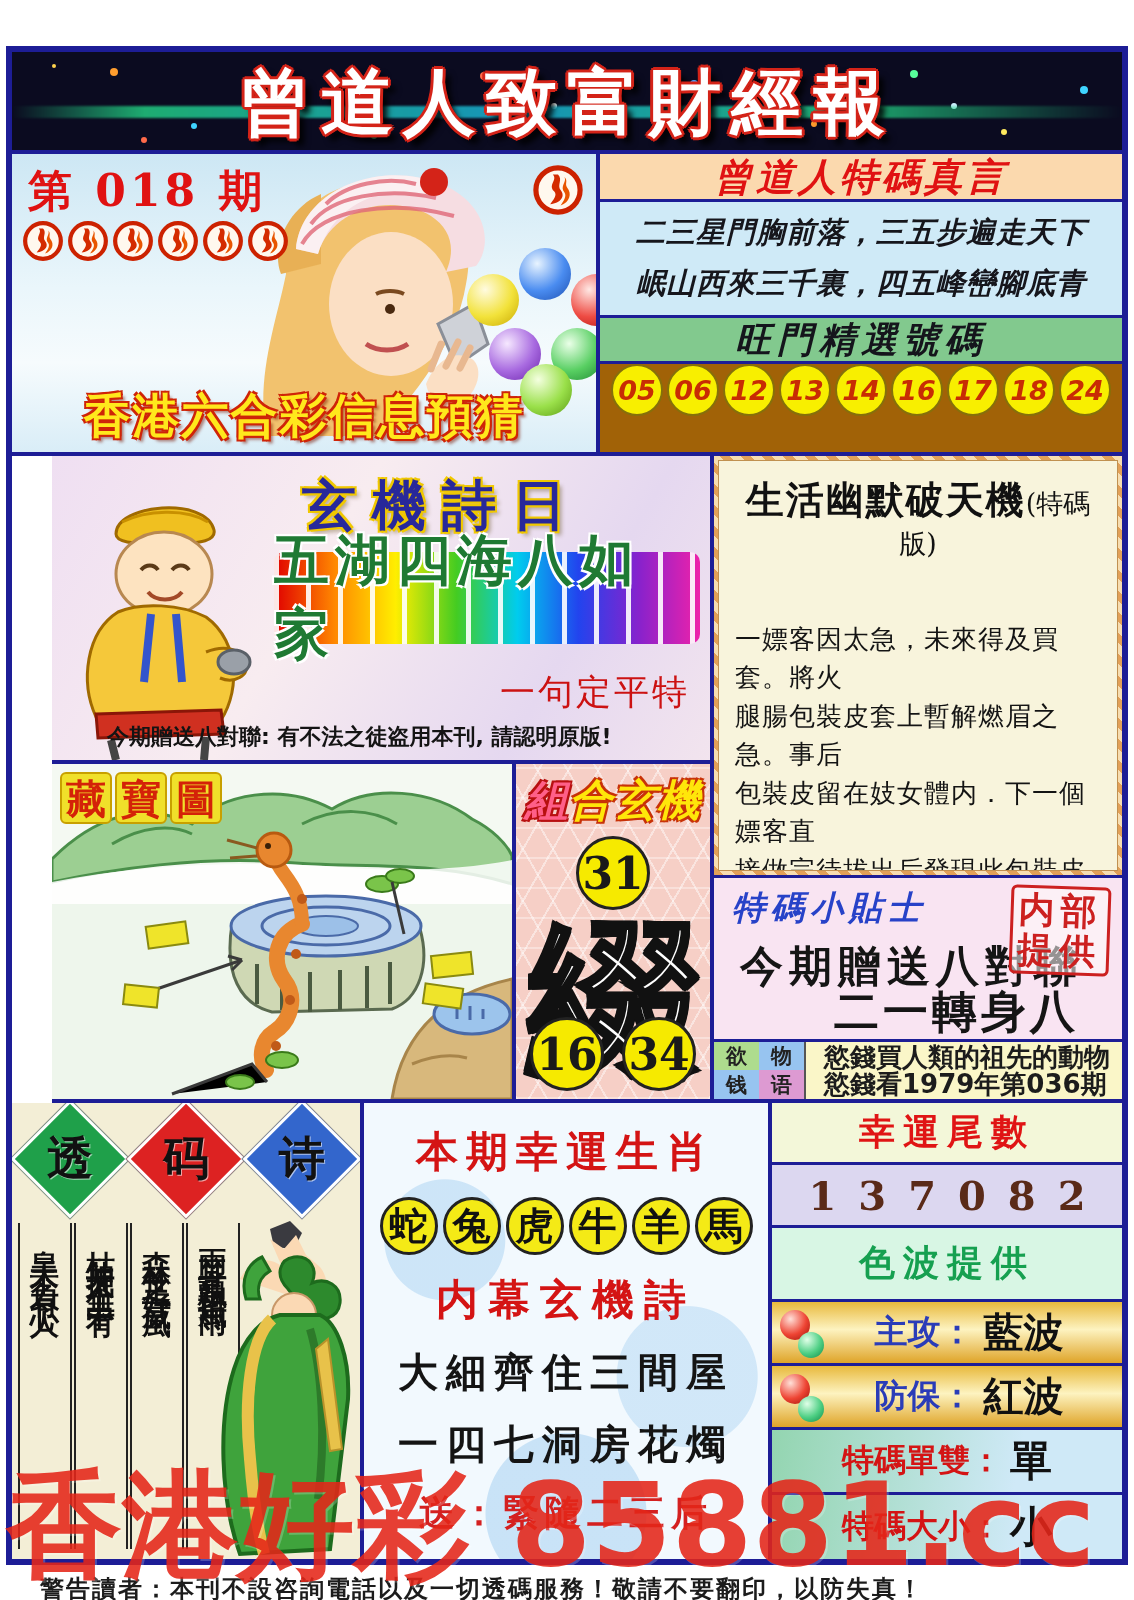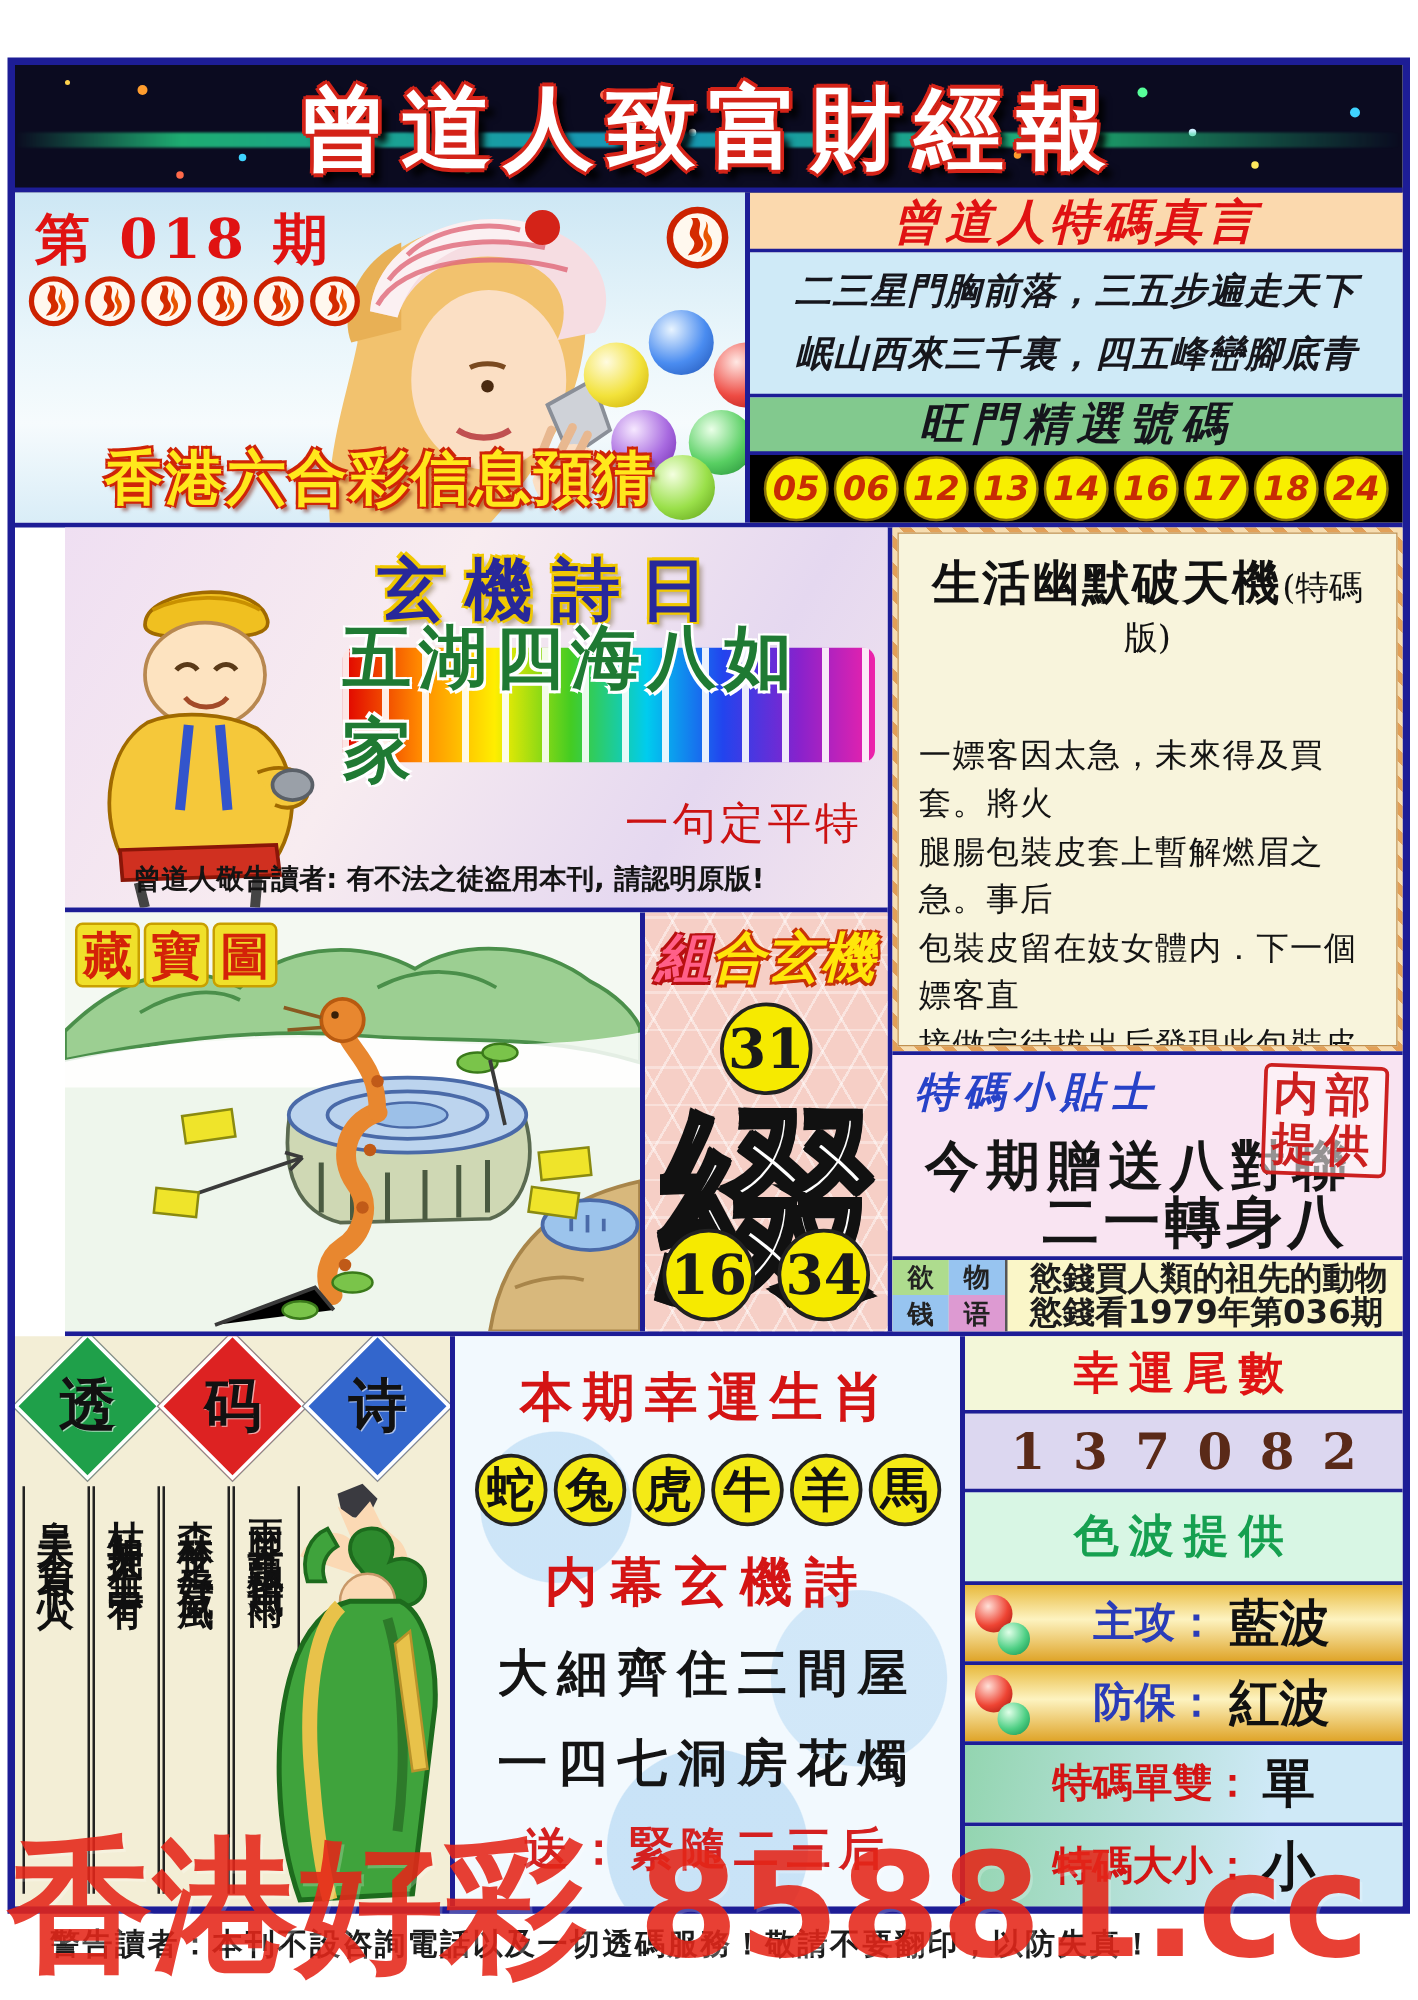--- a/index.html
+++ b/index.html
@@ -21,21 +21,21 @@
       320px 70px 0 1px #57ff9a, 430px 10px 0 2px #ff6a4a, 540px 64px 0 1px #ffd34d,
       640px 18px 0 2px #4da0ff, 760px 58px 0 1px #ff9d2e, 860px 8px 0 2px #57ff9a,
       950px 66px 0 1px #ffe95e, 1030px 24px 0 2px #3fd4ff, 90px 74px 0 1px #ff6a4a,
       500px 40px 0 1px #ffffff, 900px 40px 0 1px #cfefff; }
   .hdr-title { position:relative; z-index:2; text-align:center; line-height:100px;
     font-family:"DejaVu Serif", serif; font-weight:bold; font-size:72px; letter-spacing:10px; color:#ffffff;
     text-shadow:-3px 0 0 #d42318, 3px 0 0 #d42318, 0 -3px 0 #d42318, 0 3px 0 #d42318,
       -2px -2px 0 #d42318, 2px 2px 0 #d42318, 2px -2px 0 #d42318, -2px 2px 0 #d42318, 7px 7px 6px #000; }
 
   
-  .row2 { display:flex; height:268px; border-bottom:4px solid #1d1d96; }
+  .row2 { display:flex; height:302px; border-bottom:4px solid #1d1d96; }
   .photo-panel { position:relative; width:588px; border-right:4px solid #1d1d96;
     background:linear-gradient(180deg,#cde7f4 0%, #eaf6fb 45%, #f6fbfd 70%, #d9edf7 100%); overflow:hidden; }
   .issue { position:absolute; top:8px; left:16px; font-family:"DejaVu Serif", serif;
     font-size:44px; font-weight:bold; color:#e01212; letter-spacing:4px; z-index:3;}
   .flame-row { position:absolute; top:66px; left:10px; display:flex; gap:3px; z-index:3;}
   .flame-row svg { width:42px; height:42px; }
   .flame-tr { position:absolute; top:10px; right:12px; z-index:3;}
   .flame-tr svg { width:52px; height:52px; }
   .caption { position:absolute; bottom:4px; left:0; right:0; text-align:center; z-index:4;
     font-size:47px; font-weight:bold; color:#ffe81c; letter-spacing:2px;
@@ -51,21 +51,21 @@
   .b-lime   { left:53px; top:128px; background:radial-gradient(circle at 35% 30%, #f4ffe0, #9ae04a 55%, #5a9a12); }
 
   .truth-panel { flex:1; display:flex; flex-direction:column; }
   .truth-title { height:48px; background:#fbd9ae; border-bottom:3px solid #1d1d96; text-align:center;
     font-size:38px; font-weight:bold; font-style:italic; color:#e01212; line-height:46px; letter-spacing:4px;}
   .truth-poem { height:116px; background:#cfeaf7; border-bottom:3px solid #1d1d96;
     display:flex; flex-direction:column; justify-content:space-evenly; align-items:center; }
   .truth-poem div { font-size:29px; font-weight:bold; font-style:italic; color:#16161c; letter-spacing:1px; }
   .sel-title { height:46px; background:#82c98e; border-bottom:3px solid #1d1d96; text-align:center;
     font-size:36px; font-weight:bold; font-style:italic; color:#15151c; line-height:44px; letter-spacing:6px;}
-  .sel-nums { flex:1; background:#000000; display:flex; align-items:center; justify-content:center; gap:4px; }
+  .sel-nums { flex:1; background:#a16207; display:flex; align-items:flex-start; justify-content:center; gap:4px; }
   .pick { width:52px; height:52px; border-radius:50%; background:#f8ef00; border:2px solid #86700a;
     color:#c82c04; font-size:27px; font-weight:bold; font-style:italic;
     display:flex; align-items:center; justify-content:center; }
 
   
   .row3 { display:flex; height:647px; border-bottom:4px solid #1d1d96;margin-left:40px; }
   .left3 { width:662px; border-right:4px solid #1d1d96; display:flex; flex-direction:column; }
   .mystic { position:relative; height:308px; border-bottom:4px solid #1d1d96;
     background:linear-gradient(120deg,#efdff2,#f8ecf0 40%,#e5d8f0 75%,#f2e4ee); overflow:hidden;}
   .mystic-title { position:absolute; top:14px; left:250px; font-size:54px; font-weight:bold;
@@ -306,21 +306,21 @@
           <path d="M40 232 L165 228 L168 252 L42 256 Z" fill="#d03020" stroke="#8a1608" stroke-width="3"></path>
           <path d="M150 170 C170 162 186 168 190 180 C194 194 178 202 164 196" fill="#f5c83a" stroke="#a06a00" stroke-width="3"></path>
           <ellipse cx="178" cy="180" rx="16" ry="12" fill="#9aa0a8" stroke="#5a6068" stroke-width="3"></ellipse>
           <path d="M55 258 L60 278 M150 255 L148 278" stroke="#444" stroke-width="8"></path>
         </svg>
         <div class="mystic-title">玄機詩日</div>
         <div class="rainbow">
           <span>五湖四海八如家</span>
         </div>
         <div class="tagline">一句定平特</div>
-        <div class="notice">曾道人敬告讀者: 有不法之徒盗用本刊, 請認明原版!</div>
+        <div class="notice">今期贈送八對聯: 有不法之徒盗用本刊, 請認明原版!</div>
       </div>
 
       <div class="lower3">
         <div class="treasure">
           <svg width="460" height="335" viewBox="0 0 460 335" style="position:absolute;left:0;top:0;">
             <rect width="460" height="335" fill="#f4f9f2"></rect>
             <path d="M0 95 C40 55 90 35 140 60 C170 30 230 18 280 45 C320 20 380 25 420 55 C440 65 455 80 460 92 L460 120 C380 95 300 105 230 98 C150 92 60 105 0 118 Z" fill="#9ccf92" stroke="#4a8f4a" stroke-width="3"></path>
             <path d="M60 80 C90 62 120 60 140 70 M250 60 C285 42 320 45 345 60" fill="none" stroke="#4a8f4a" stroke-width="3"></path>
             <path d="M0 118 C90 100 200 96 300 104 C360 108 420 104 460 96 L460 150 C350 135 150 138 0 160 Z" fill="#ffffff" opacity=".85"></path>
             <rect x="0" y="140" width="460" height="195" fill="#eef6ec"></rect>

